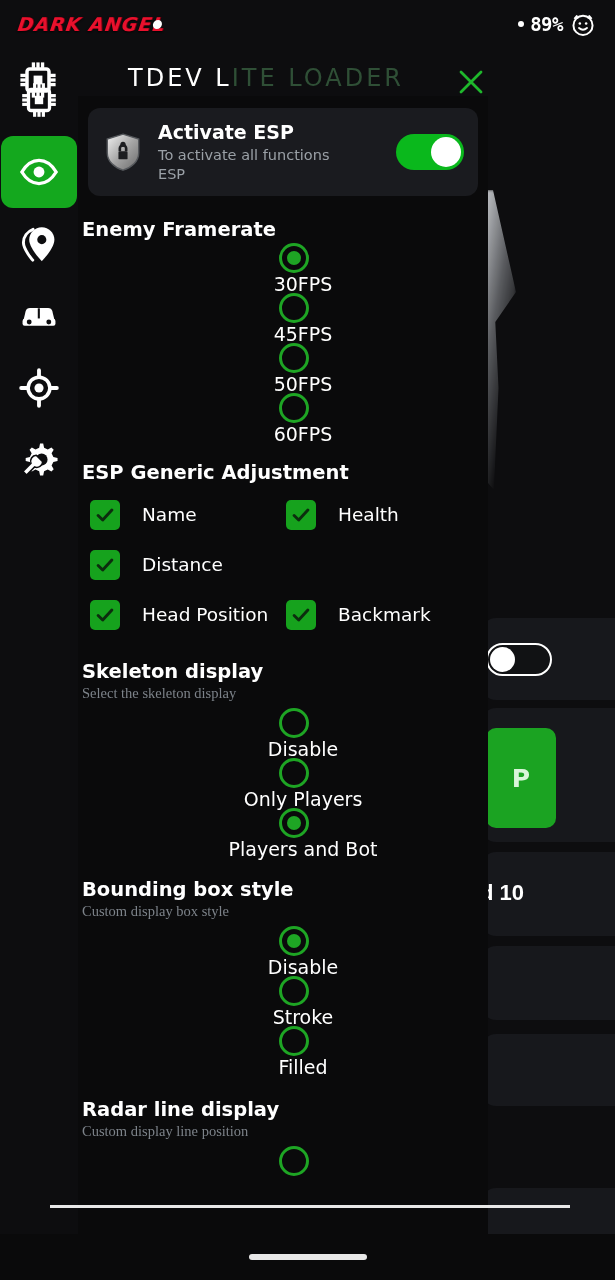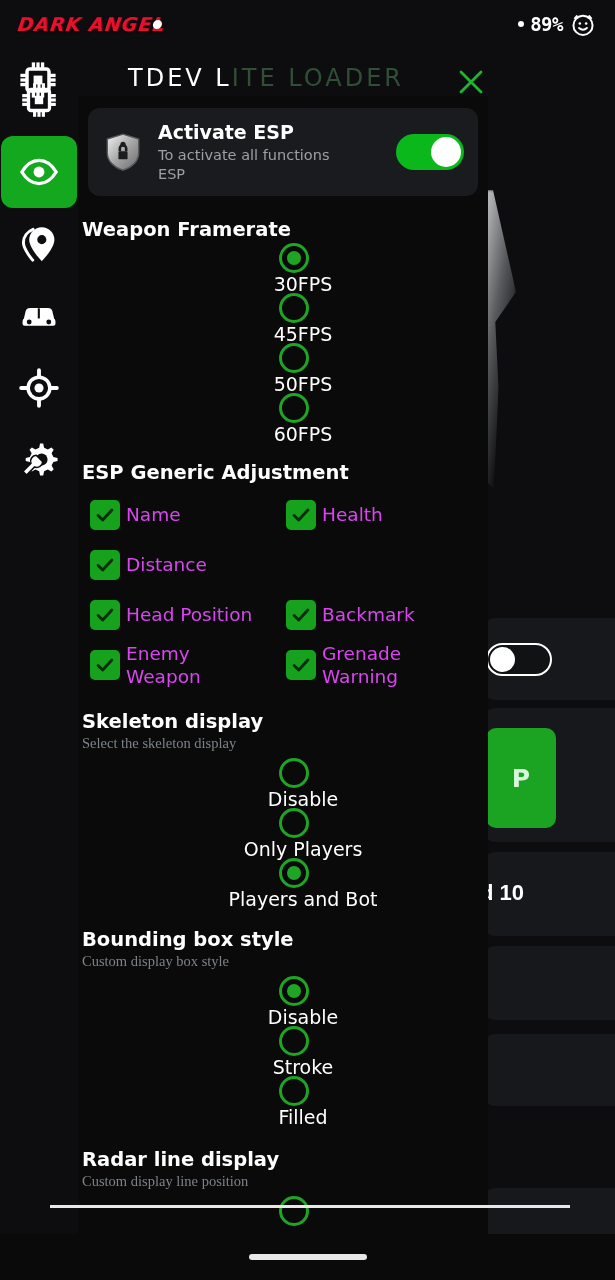--- a/index.html
+++ b/index.html
@@ -258,22 +258,22 @@
   }
   .checkbox {
     width: 30px; height: 30px;
     border-radius: 5px;
     background: #16a21d;
     flex: 0 0 30px;
     display: flex; align-items: center; justify-content: center;
   }
   .checkbox svg { width: 22px; height: 22px; }
   .check-label {
-    color: #d946ef; font-size: 18.5px;
-    margin-left: 6px;
+    color: #ffffff; font-size: 18.5px;
+    margin-left: 22px;
     line-height: 1.25;
     font-family: "DejaVu Sans", sans-serif;
   }
 
   .divider-line {
     position: absolute;
     left: 50px; top: 1205px;
     width: 520px; height: 3px;
     background: #e8e8e8;
     z-index: 50;
@@ -447,21 +447,21 @@
       </svg>
       <div class="esp-texts">
         <div class="esp-title">Activate ESP</div>
         <div class="esp-sub">To activate all functions ESP</div>
       </div>
       <div class="toggle-on">
         <div class="knob"></div>
       </div>
     </div>
 
-    <div class="section-title">Weapon Framerate</div>
+    <div class="section-title">Enemy Framerate</div>
 
     <div class="radio-row">
       <div class="radio">
         <div class="dot"></div>
       </div>
       <div class="radio-label">30FPS</div>
     </div>
     <div class="radio-row">
       <div class="radio"></div>
       <div class="radio-label">45FPS</div>
@@ -522,38 +522,20 @@
         <div class="check-cell">
           <div class="checkbox">
             <svg viewBox="0 0 24 24">
               <path d="M4.5 12.6 L9.5 17.4 L19.5 6.6" fill="none" stroke="#0c2d0e" stroke-width="3.2" stroke-linecap="round" stroke-linejoin="round"></path>
             </svg>
           </div>
           <div class="check-label">Backmark</div>
         </div>
       </div>
 
-      <div class="check-row">
-        <div class="check-cell">
-          <div class="checkbox">
-            <svg viewBox="0 0 24 24">
-              <path d="M4.5 12.6 L9.5 17.4 L19.5 6.6" fill="none" stroke="#0c2d0e" stroke-width="3.2" stroke-linecap="round" stroke-linejoin="round"></path>
-            </svg>
-          </div>
-          <div class="check-label" style="max-width:120px;">Enemy Weapon</div>
-        </div>
-        <div class="check-cell">
-          <div class="checkbox">
-            <svg viewBox="0 0 24 24">
-              <path d="M4.5 12.6 L9.5 17.4 L19.5 6.6" fill="none" stroke="#0c2d0e" stroke-width="3.2" stroke-linecap="round" stroke-linejoin="round"></path>
-            </svg>
-          </div>
-          <div class="check-label" style="max-width:110px;">Grenade Warning</div>
-        </div>
-      </div>
     </div>
 
     <div class="section-title" style="margin-top:20px;">Skeleton display</div>
     <div class="section-sub">Select the skeleton display</div>
 
     <div class="radio-row">
       <div class="radio"></div>
       <div class="radio-label">Disable</div>
     </div>
     <div class="radio-row">

